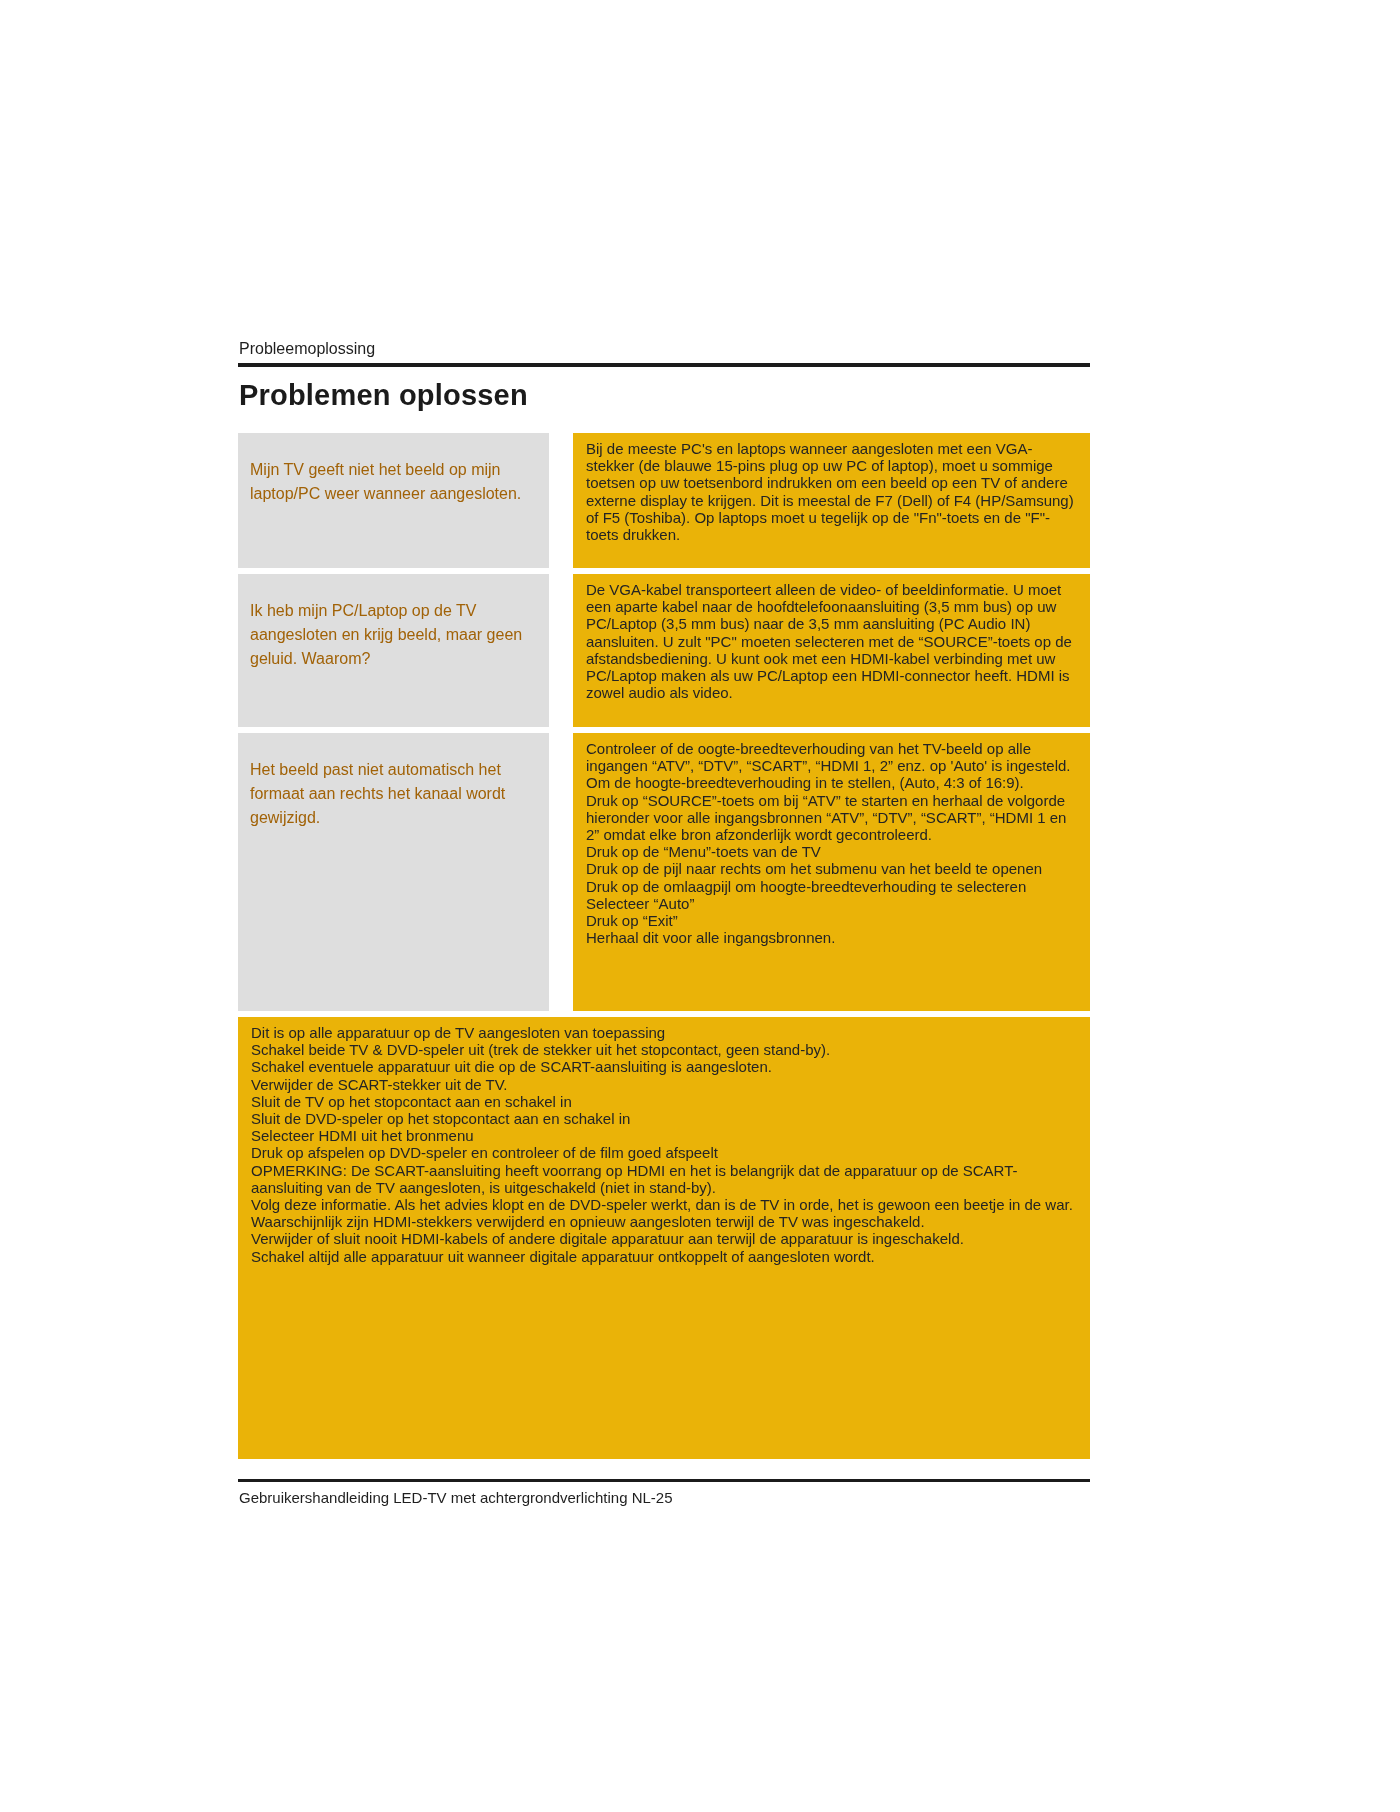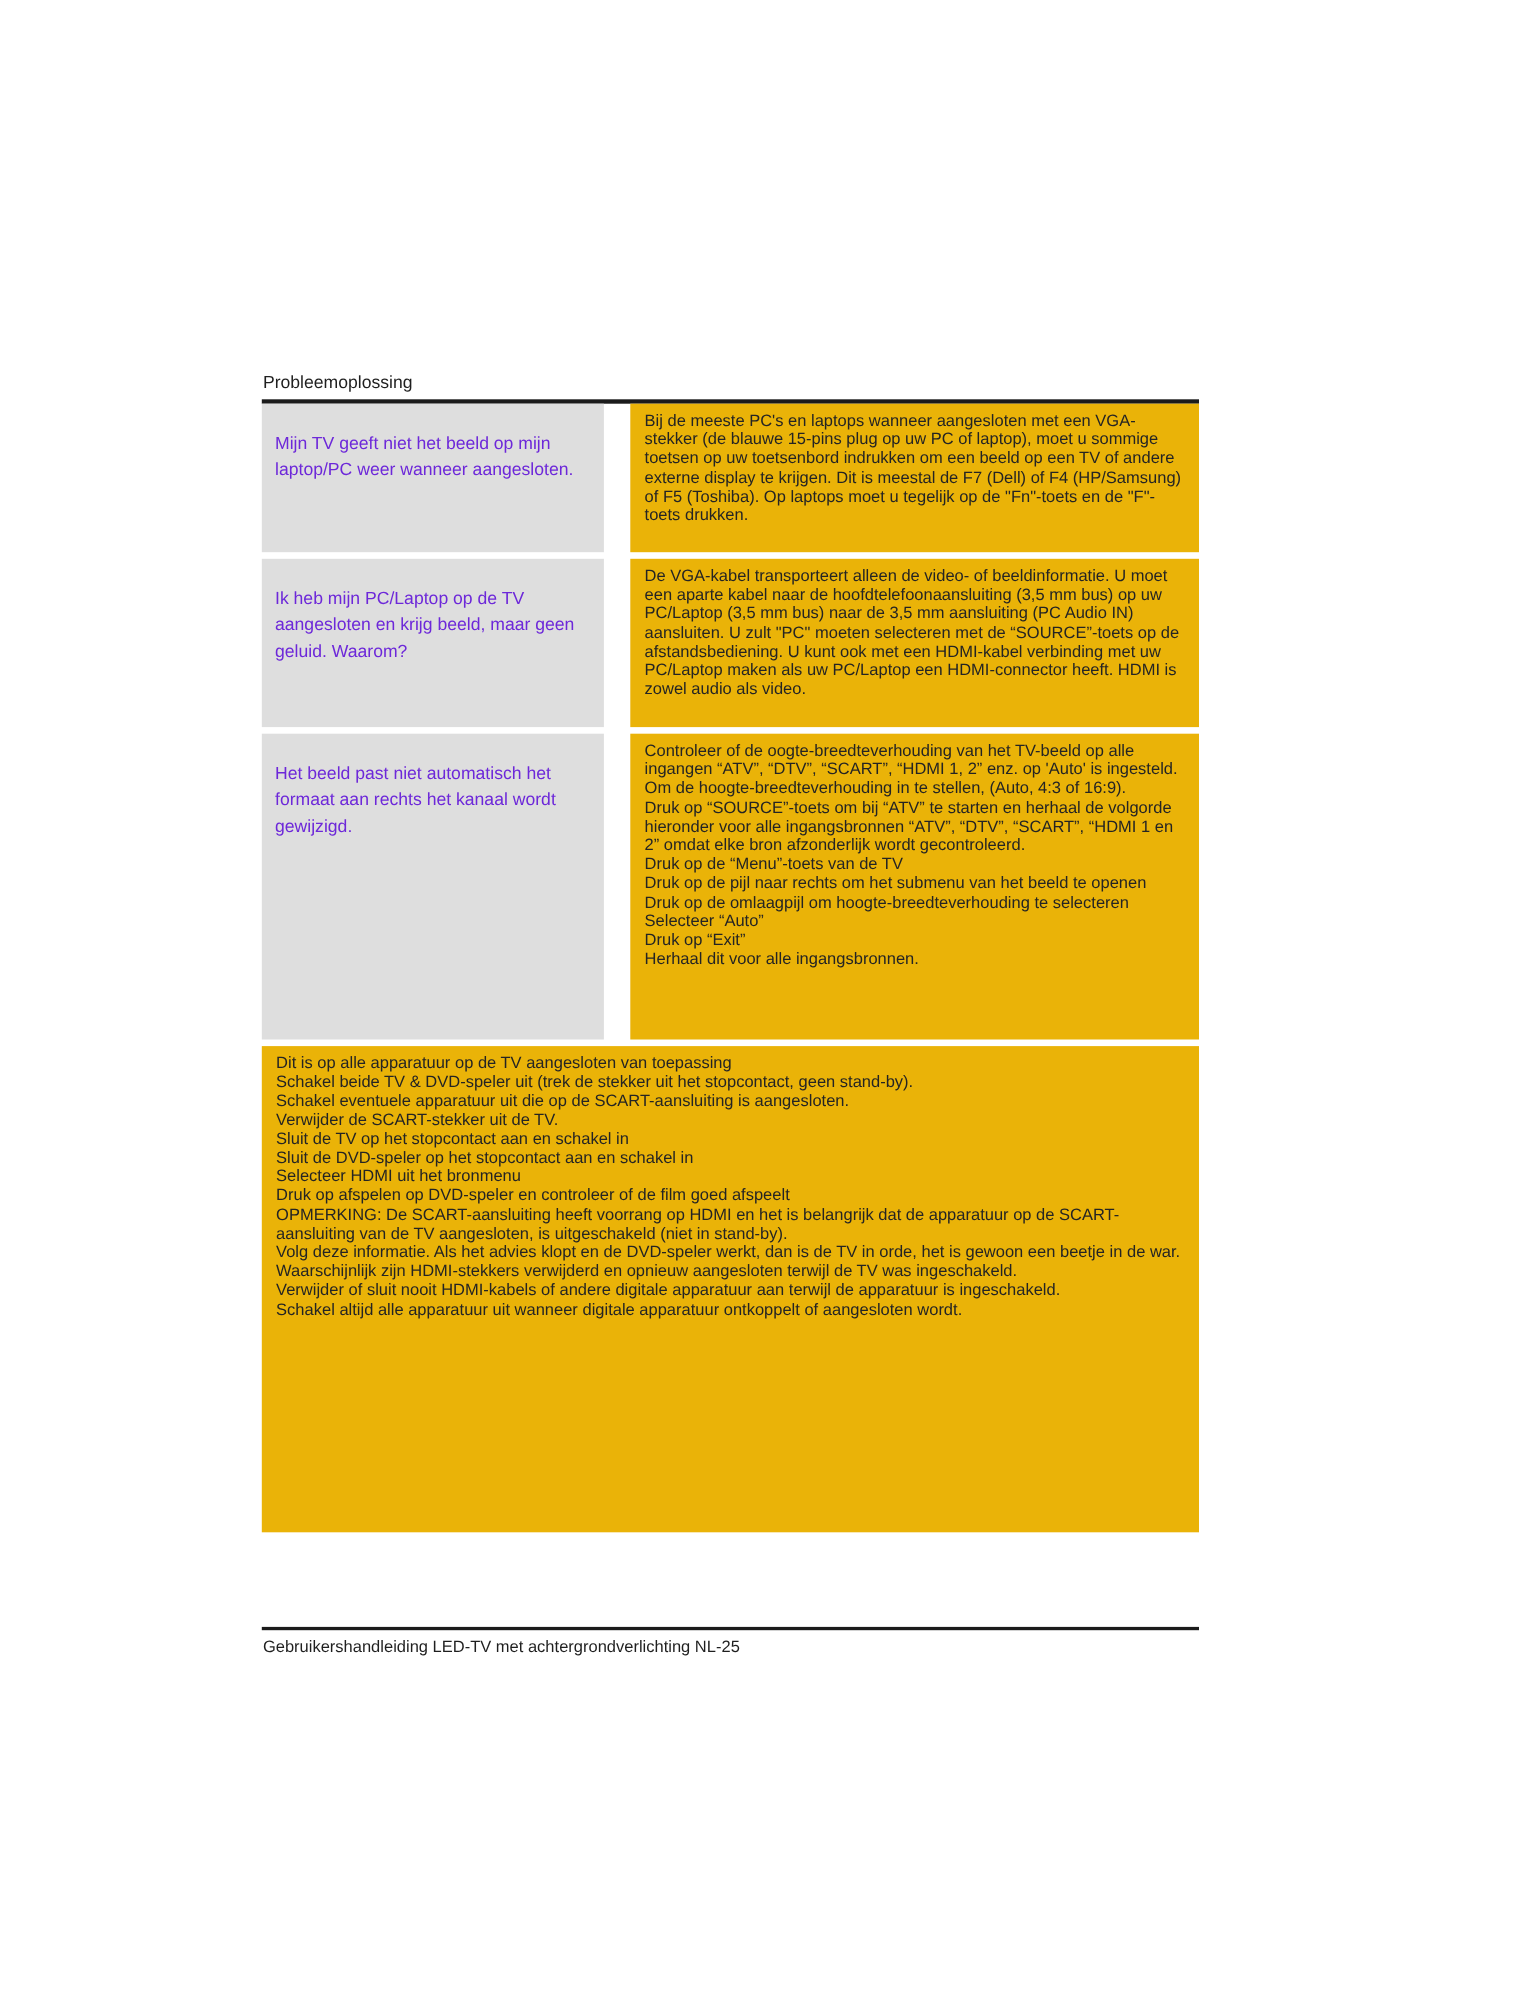--- a/index.html
+++ b/index.html
@@ -53,21 +53,21 @@
     gap: 24px;
     align-items: stretch;
   }
   .q-cell {
     flex: 0 0 311px;
     box-sizing: border-box;
     background: #dedede;
     padding: 25px 14px 14px 12px;
     font-size: 16px;
     line-height: 24px;
-    color: #6d28d9;
+    color: #a16207;
   }
   .a-cell {
     flex: 1 1 auto;
     box-sizing: border-box;
     background: #eab308;
     padding: 7px 16px 11px 13px;
     font-size: 15px;
     line-height: 17.2px;
     color: #242424;
     white-space: pre-line;
@@ -97,20 +97,21 @@
 </head>
 <body>
 
 <div class="page">
   <div class="content">
 
     <div class="section-label">Probleemoplossing</div>
 
     <div class="top-rule"></div>
 
+    <div class="page-title">Problemen oplossen</div>
 
     <div class="qa-table">
         <div class="qa-row row-1">
         <div class="q-cell">Mijn TV geeft niet het beeld op mijn laptop/PC weer wanneer aangesloten.</div>
         <div class="a-cell">Bij de meeste PC's en laptops wanneer aangesloten met een VGA-stekker (de blauwe 15-pins plug op uw PC of laptop), moet u sommige toetsen op uw toetsenbord indrukken om een beeld op een TV of andere externe display te krijgen. Dit is meestal de F7 (Dell) of F4 (HP/Samsung) of F5 (Toshiba). Op laptops moet u tegelijk op de "Fn"-toets en de "F"-toets drukken.</div>
       </div>
         <div class="qa-row row-2">
         <div class="q-cell">Ik heb mijn PC/Laptop op de TV aangesloten en krijg beeld, maar geen geluid. Waarom?</div>
         <div class="a-cell">De VGA-kabel transporteert alleen de video- of beeldinformatie. U moet een aparte kabel naar de hoofdtelefoonaansluiting (3,5 mm bus) op uw PC/Laptop (3,5 mm bus) naar de 3,5 mm aansluiting (PC Audio IN) aansluiten. U zult "PC" moeten selecteren met de “SOURCE”-toets op de afstandsbediening. U kunt ook met een HDMI-kabel verbinding met uw PC/Laptop maken als uw PC/Laptop een HDMI-connector heeft. HDMI is zowel audio als video.</div>
       </div>

